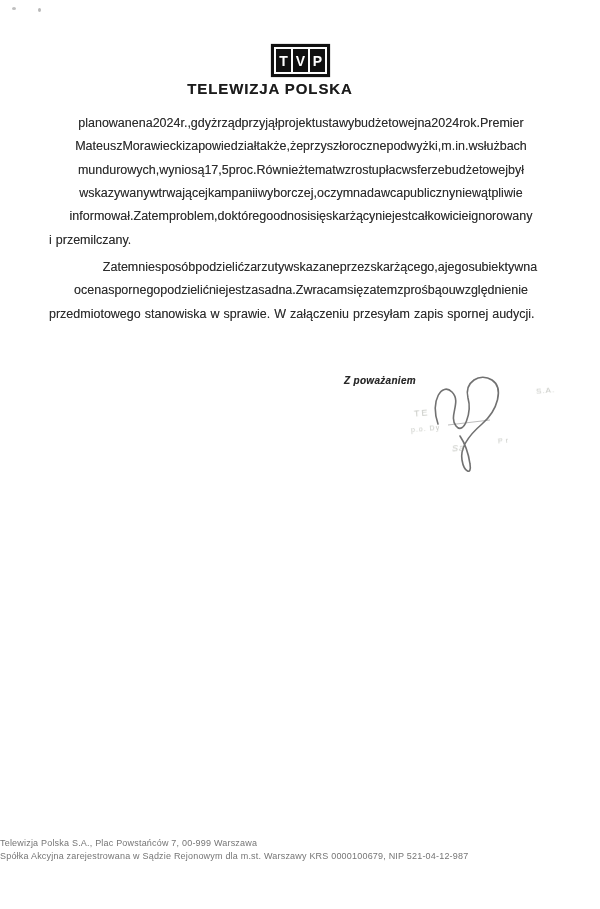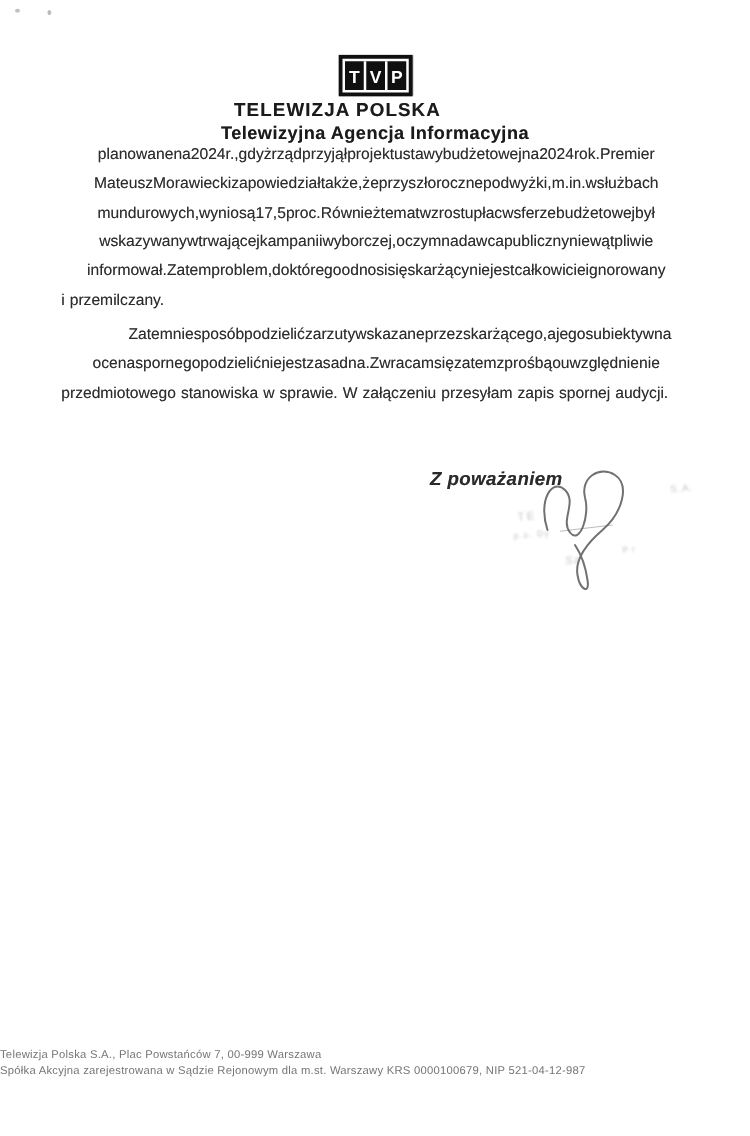--- a/index.html
+++ b/index.html
@@ -34,21 +34,21 @@
         text-shadow:0 0 .5px rgba(30,30,30,.55);}
 
   .para{position:absolute;left:49px;width:504px;font-size:12.5px;color:#2d2d2d;
         text-shadow:0 0 .45px rgba(45,45,45,.5);}
   .para1{top:112px;}
   .para2{top:256px;}
   .tline{display:flex;justify-content:center;height:23.35px;line-height:23.35px;white-space:nowrap;}
   .tline-last{justify-content:flex-start;gap:4px;}
   .tline-indent{padding-left:38px;}
 
-  .closing{position:absolute;left:344px;top:375px;font-size:15px;font-style:italic;
+  .closing{position:absolute;left:344px;top:375px;font-size:10px;font-style:italic;
         font-weight:bold;color:#2a2a2a;letter-spacing:.3px;
         text-shadow:0 0 .4px rgba(40,40,40,.5);}
 
   .sig-svg{position:absolute;left:402px;top:372px;width:160px;height:108px;}
 
   .stamp-frag{position:absolute;color:#95998f;font-size:7px;letter-spacing:1px;
         opacity:.55;filter:blur(.7px);transform:rotate(-5deg);white-space:nowrap;}
   .stamp-f0{left:536px;top:386px;font-size:8px;}
   .stamp-f1{left:414px;top:408px;font-size:9px;letter-spacing:2px;}
   .stamp-f2{left:411px;top:425px;}
@@ -68,21 +68,20 @@
 
   <div class="logo">
     <div class="logo-frame">
       <span class="logo-cell">T</span>
       <span class="logo-cell">V</span>
       <span class="logo-cell">P</span>
     </div>
   </div>
 
   <div class="h-org">TELEWIZJA POLSKA</div>
-  <div class="h-dept">Telewizyjna Agencja Informacyjna</div>
 
   <div class="para para1">
       <div class="tline">
         <span>planowane</span>
         <span>na</span>
         <span>2024r.,</span>
         <span>gdyż</span>
         <span>rząd</span>
         <span>przyjął</span>
         <span>projekt</span>

